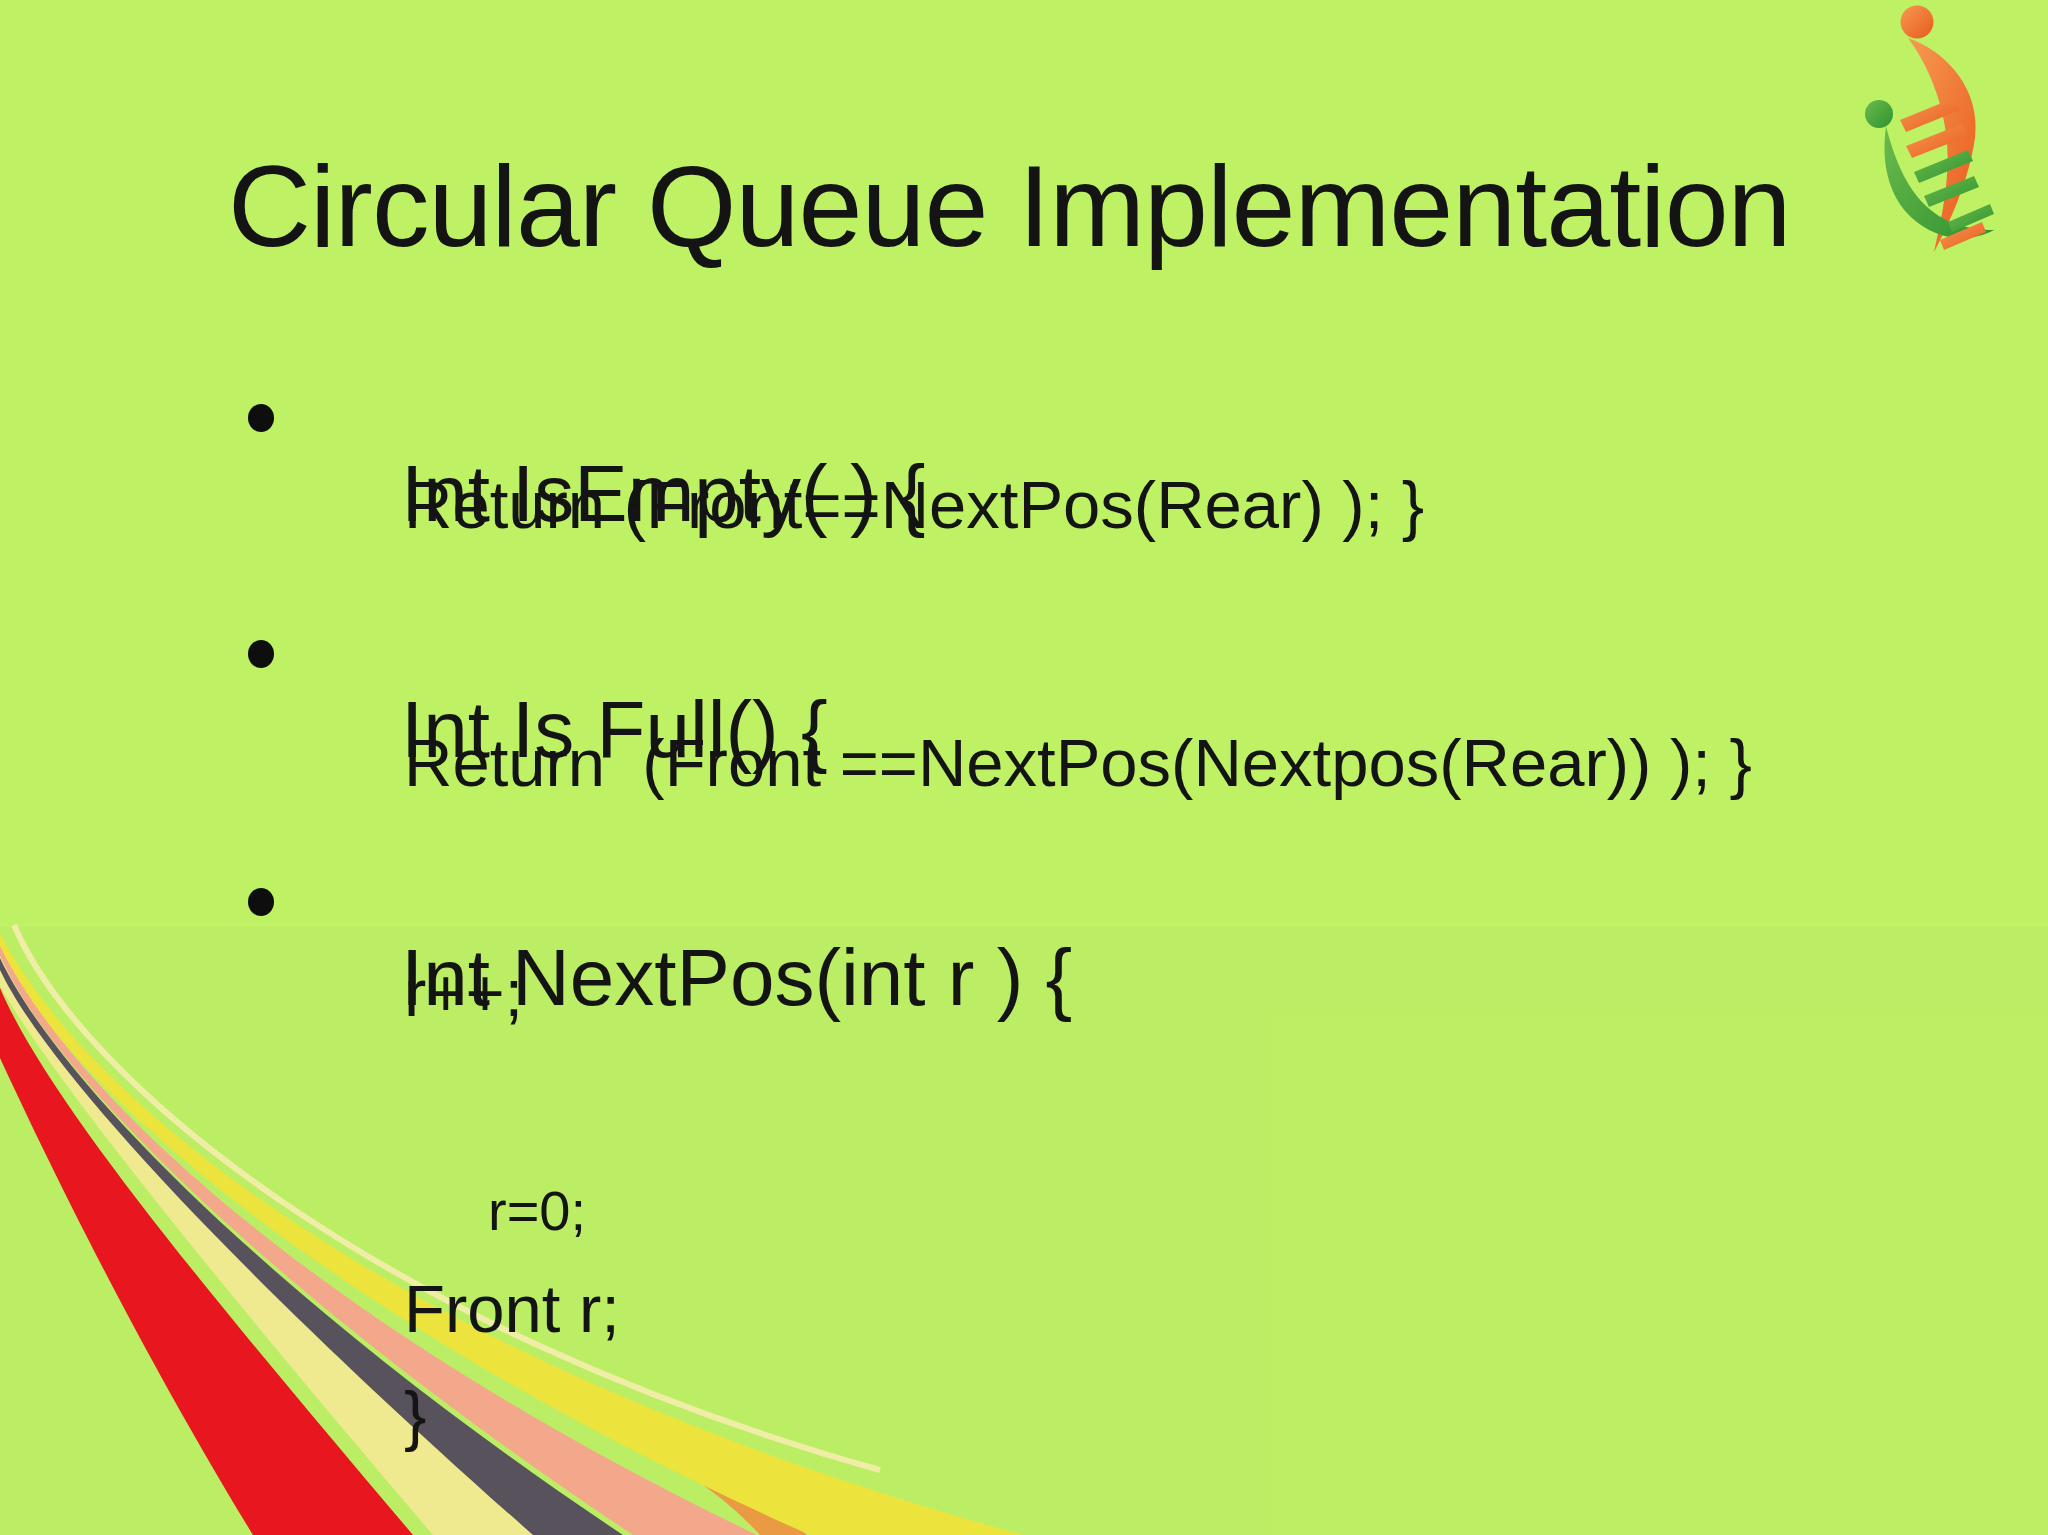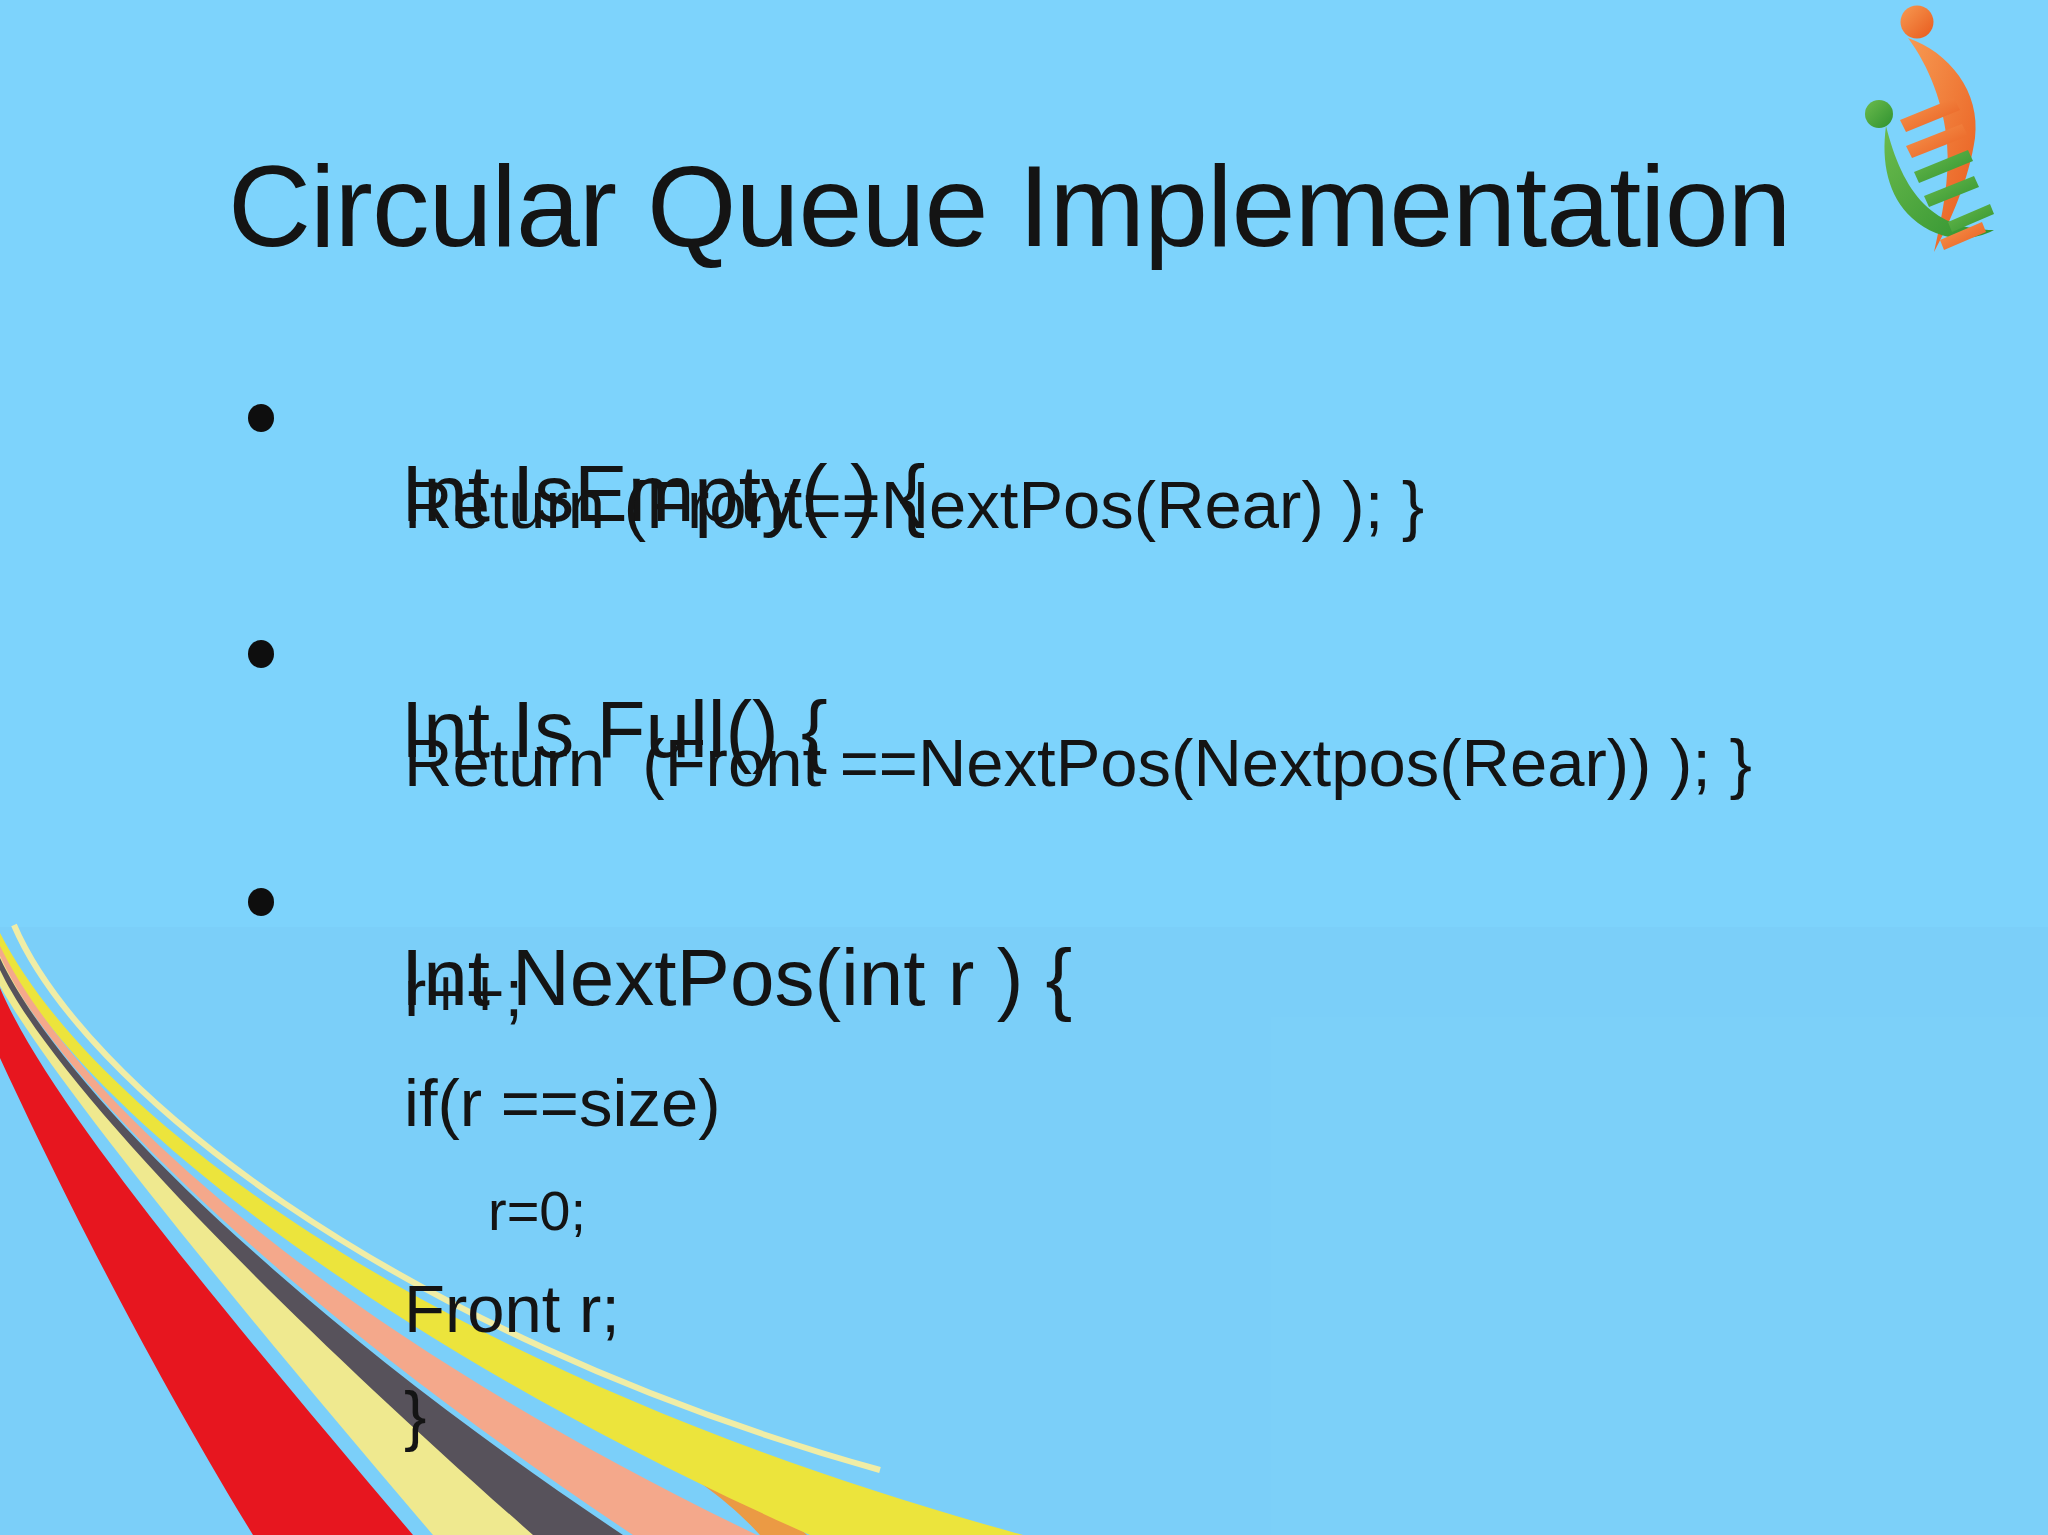--- a/index.html
+++ b/index.html
@@ -1,20 +1,20 @@
 <!DOCTYPE html>
 <html><head>
 <meta charset="utf-8">
 <style>
   html,body{margin:0;padding:0;background:#ffffff;}
   #slide{
     position:relative;
     width:2048px;height:1535px;
     overflow:hidden;
-    background:#7dd3fc;
+    background:#bef264;
     font-family:"Liberation Sans","DejaVu Sans",sans-serif;
     color:#121212;
   }
   
   .bg-band{
     position:absolute;left:0;top:927px;width:2048px;height:608px;
     background:rgba(70,70,85,0.02);
   }
   .title{
     position:absolute;left:228px;top:146px;
@@ -92,18 +92,17 @@
   </div>
   <div class="line lvl2 ln1">Return (Front==NextPos(Rear) ); }</div>
   <div class="line lvl2 ln3">Return  (Front ==NextPos(Nextpos(Rear)) ); }</div>
   <div class="line lvl1 ln2">
     <span class="bullet-dot"></span><span>Int Is Full() {</span>
   </div>
   <div class="line lvl1 ln4">
     <span class="bullet-dot"></span><span>Int NextPos(int r ) {</span>
   </div>
   <div class="line lvl2 ln5">r++;</div>
-  <div class="line lvl2 ln6">if(r ==size)</div>
   <div class="line lvl3 ln7">r=0;</div>
   <div class="line lvl2 ln8">Front r;</div>
   <div class="line lvl2 ln9">}</div>
 
 </div>
 
 </body></html>

